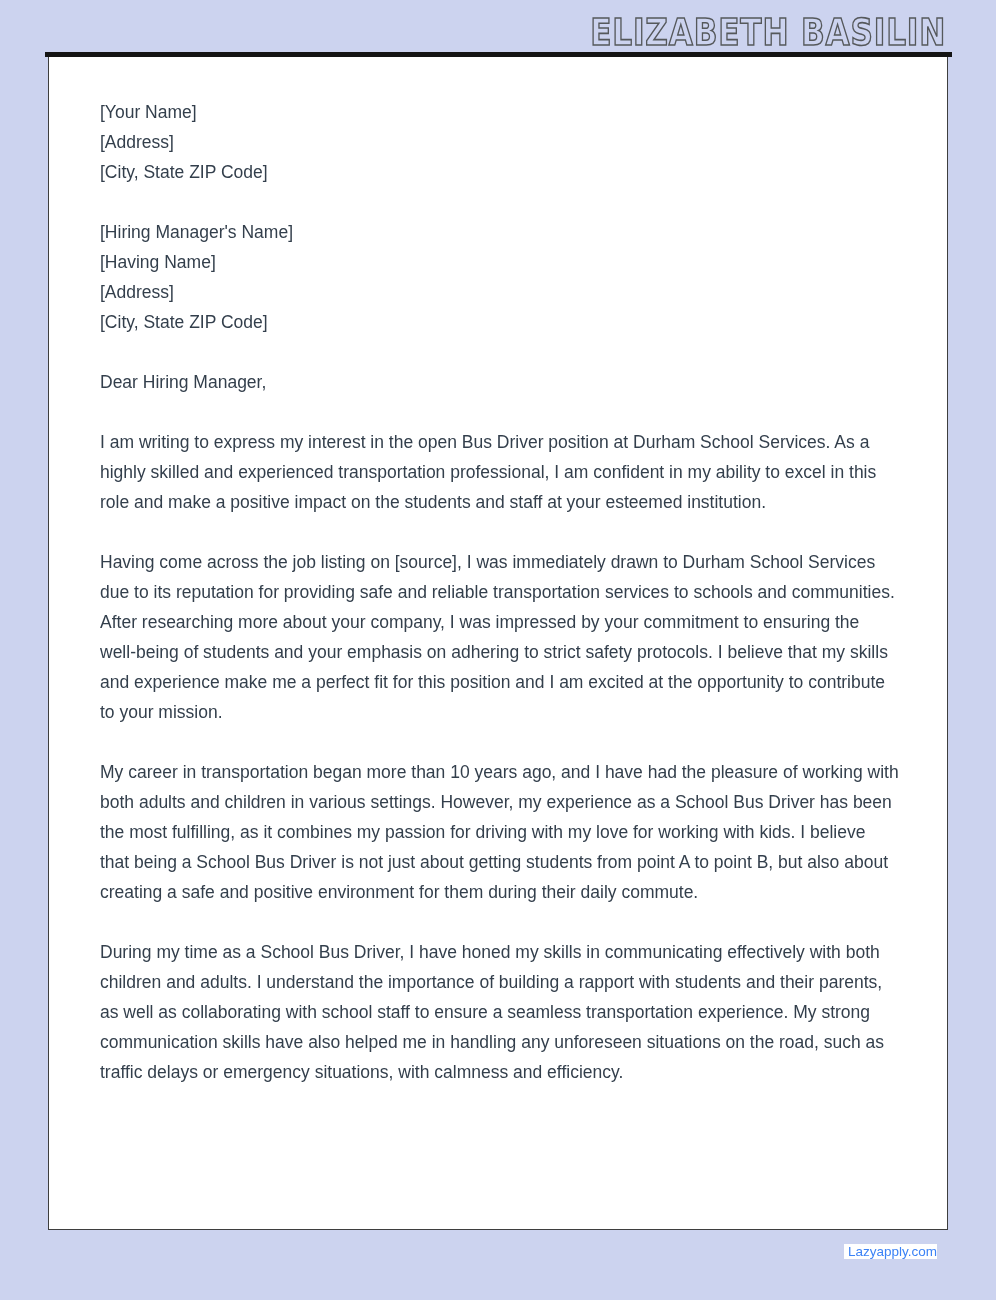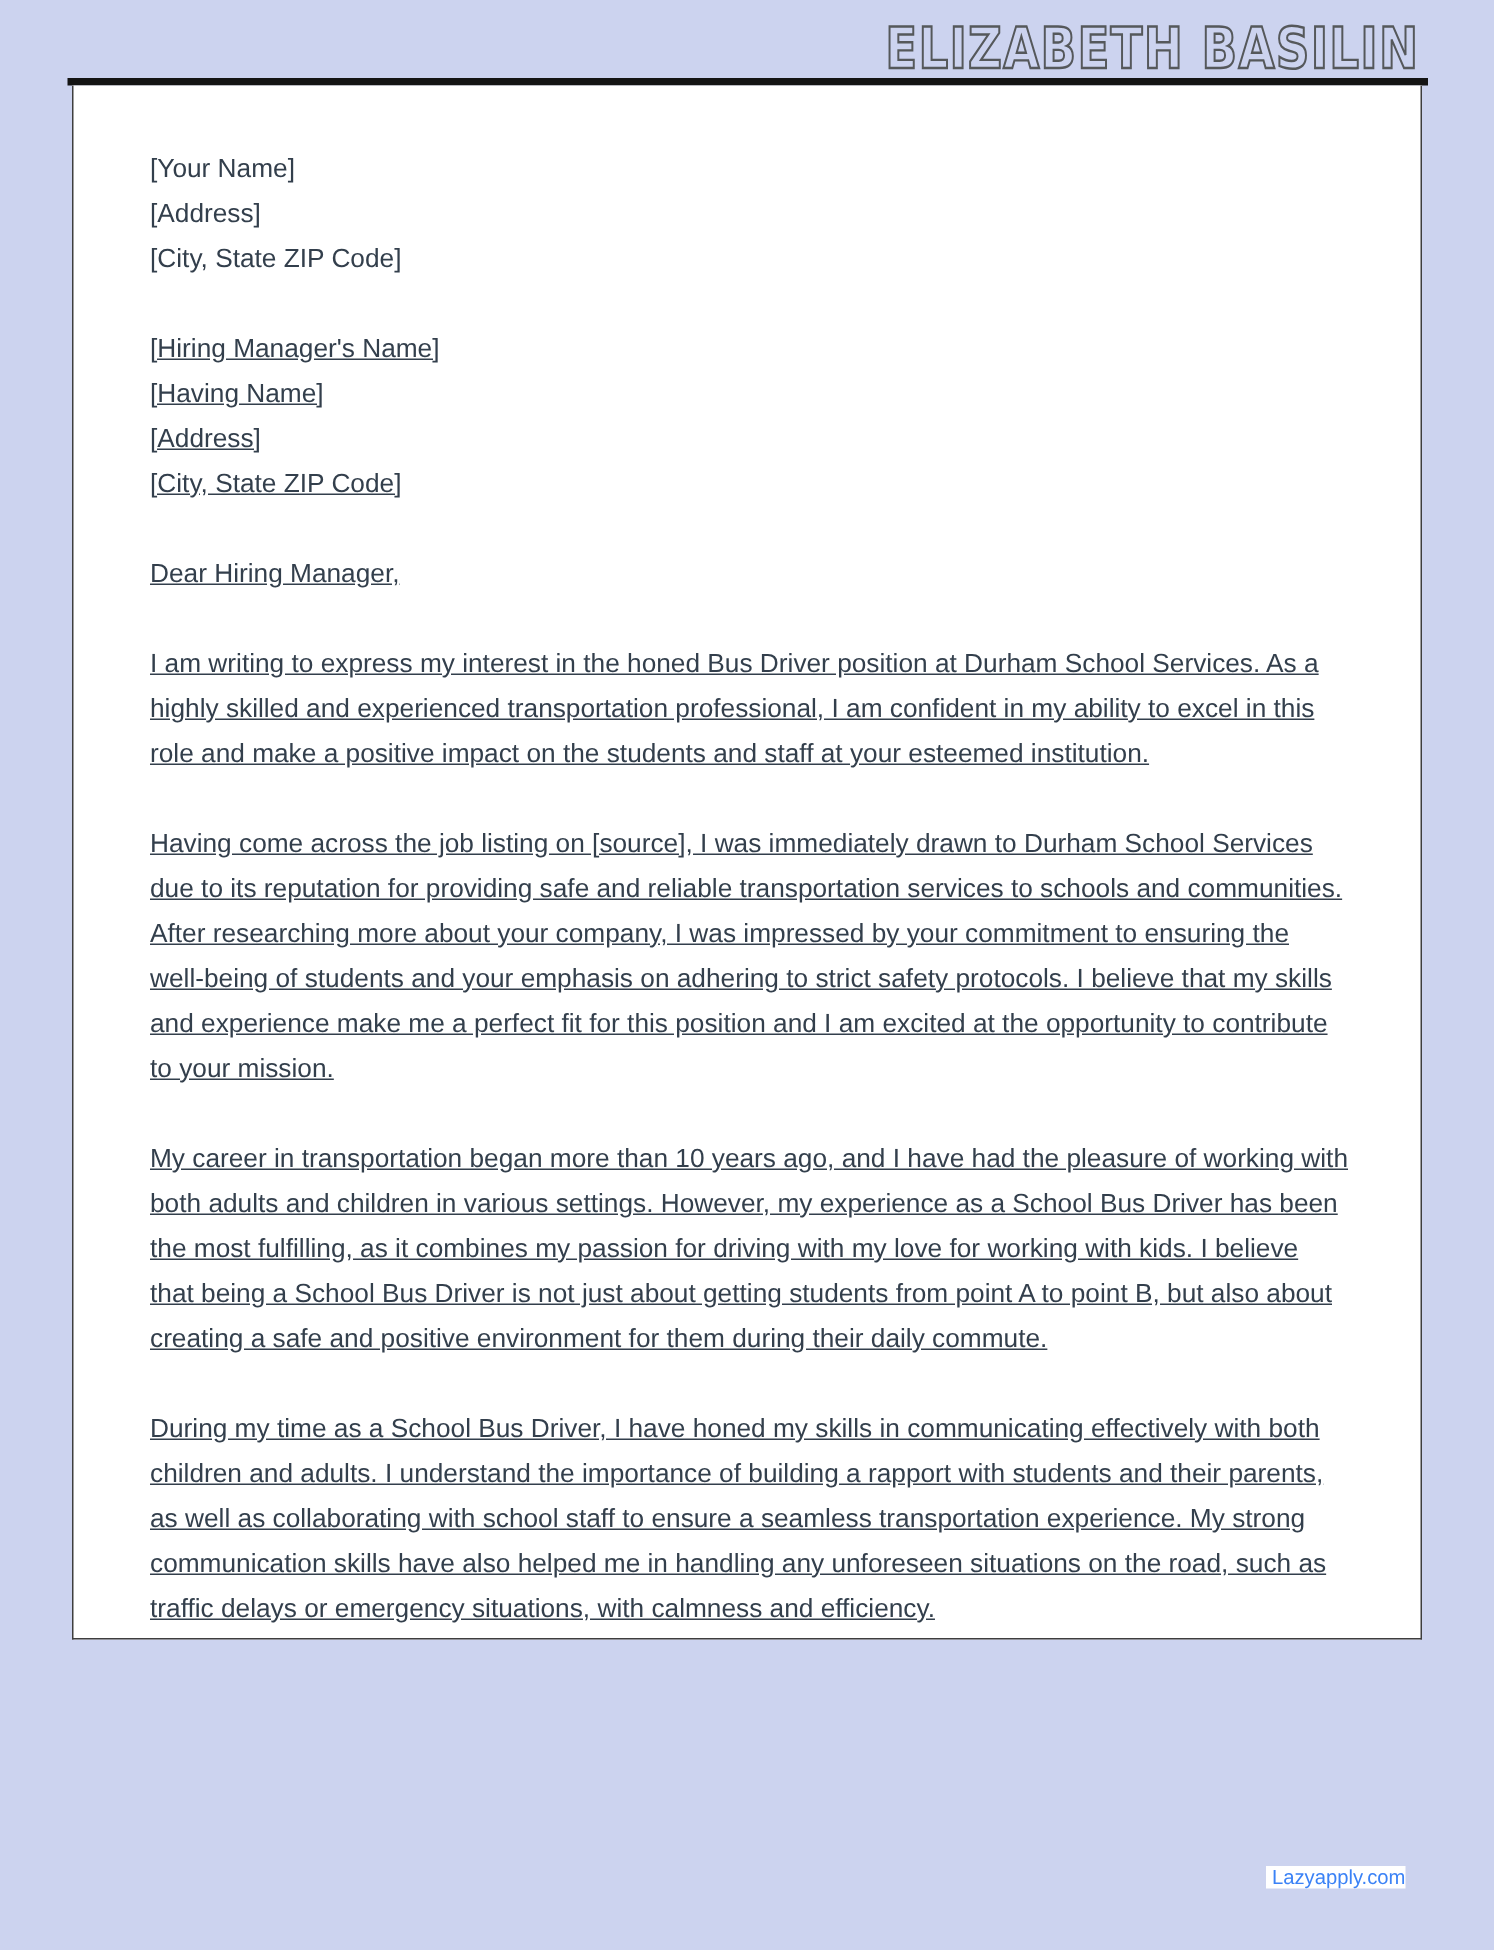--- a/index.html
+++ b/index.html
@@ -30,34 +30,34 @@
     right: 44px;
     top: 52px;
     height: 5px;
     background: #141414;
   }
   .page {
     position: absolute;
     left: 48px;
     right: 48px;
     top: 57px;
-    height: 1036px;
+    height: 1173px;
     background: #ffffff;
     border: 1px solid #3e3e3e;
     border-top: none;
     padding: 40px 48px 0 51px;
     overflow: hidden;
     color: #333f4c;
     font-size: 17.5px;
     line-height: 30px;
   }
   .block { margin: 0; }
   .block + .block,
   .salutation,
-  .para { margin-top: 30px; text-decoration: underline; }
+  .para { margin-top: 30px; }
   .para { max-width: 800px; }
   .watermark {
     position: absolute;
     right: 59px;
     top: 1244px;
     font-size: 13.5px;
     color: #3b82f6;
     background: #ffffff;
     padding-left: 4px;
   }
@@ -79,20 +79,20 @@
 
   <div class="block">
     <div>[Hiring Manager's Name]</div>
     <div>[Having Name]</div>
     <div>[Address]</div>
     <div>[City, State ZIP Code]</div>
   </div>
 
   <div class="salutation">Dear Hiring Manager,</div>
 
-  <p class="para">I am writing to express my interest in the honed Bus Driver position at Durham School Services. As a highly skilled and experienced transportation professional, I am confident in my ability to excel in this role and make a positive impact on the students and staff at your esteemed institution.</p>
+  <p class="para">I am writing to express my interest in the open Bus Driver position at Durham School Services. As a highly skilled and experienced transportation professional, I am confident in my ability to excel in this role and make a positive impact on the students and staff at your esteemed institution.</p>
   <p class="para">Having come across the job listing on [source], I was immediately drawn to Durham School Services due to its reputation for providing safe and reliable transportation services to schools and communities. After researching more about your company, I was impressed by your commitment to ensuring the well-being of students and your emphasis on adhering to strict safety protocols. I believe that my skills and experience make me a perfect fit for this position and I am excited at the opportunity to contribute to your mission.</p>
   <p class="para">My career in transportation began more than 10 years ago, and I have had the pleasure of working with both adults and children in various settings. However, my experience as a School Bus Driver has been the most fulfilling, as it combines my passion for driving with my love for working with kids. I believe that being a School Bus Driver is not just about getting students from point A to point B, but also about creating a safe and positive environment for them during their daily commute.</p>
   <p class="para">During my time as a School Bus Driver, I have honed my skills in communicating effectively with both children and adults. I understand the importance of building a rapport with students and their parents, as well as collaborating with school staff to ensure a seamless transportation experience. My strong communication skills have also helped me in handling any unforeseen situations on the road, such as traffic delays or emergency situations, with calmness and efficiency.</p>
 
 </div>
 
 <div class="watermark">Lazyapply.com</div>
 
 </body></html>

